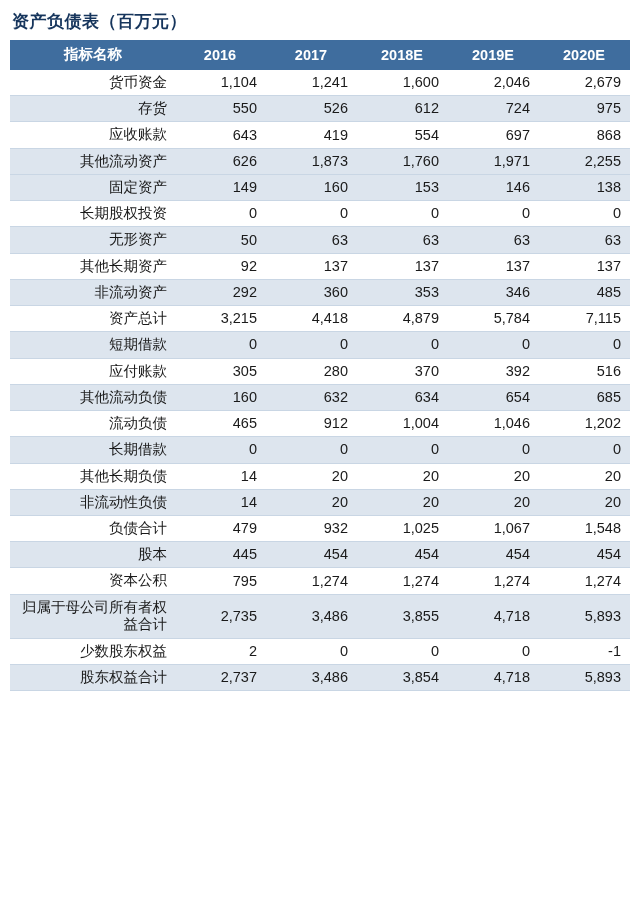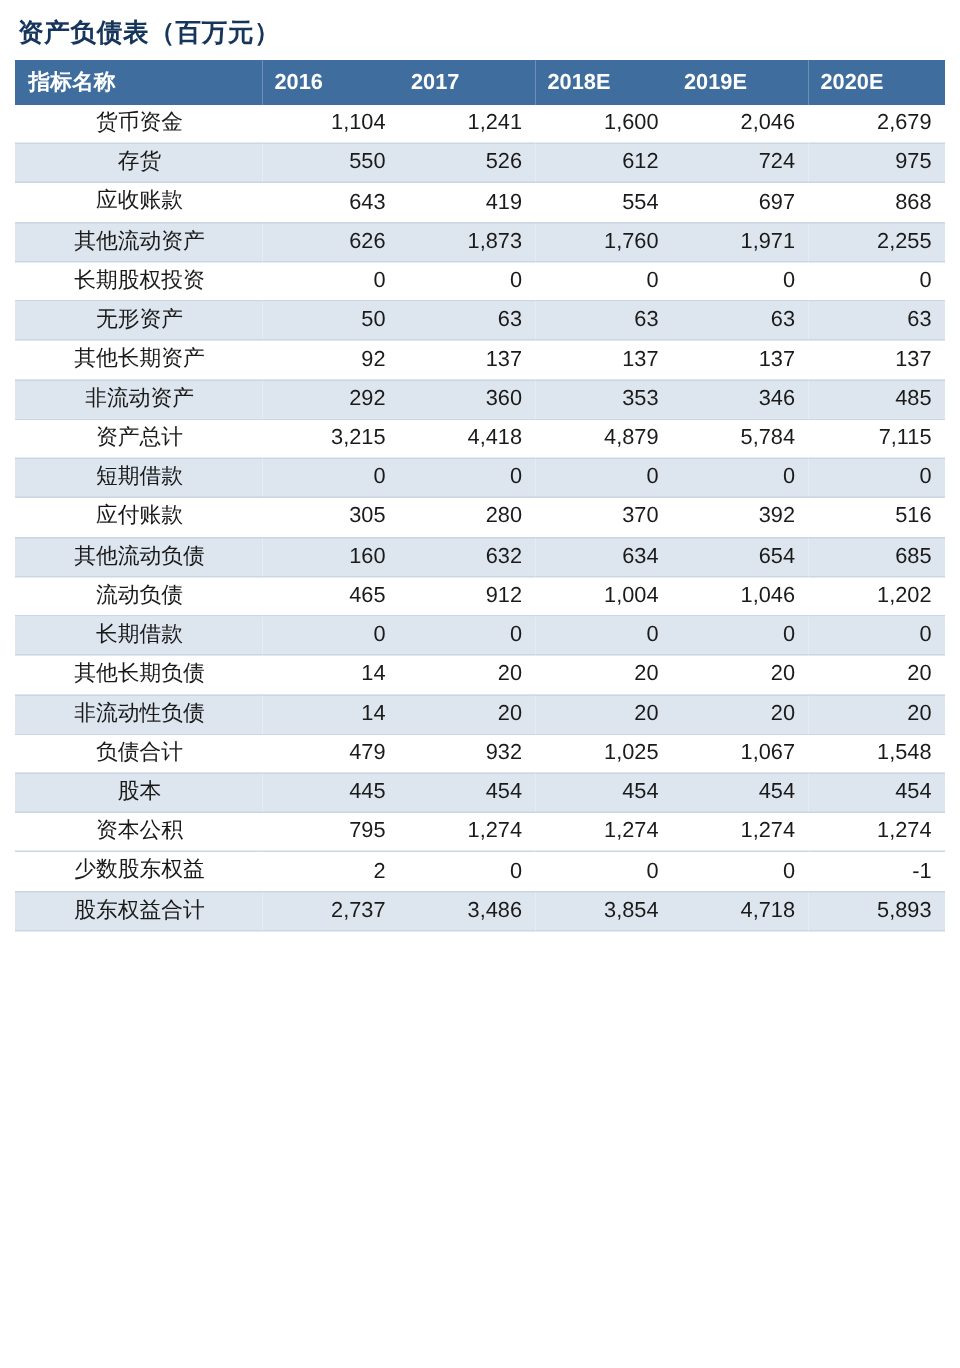--- a/index.html
+++ b/index.html
@@ -37,37 +37,37 @@
   table.fin thead th {
     background: #3f6d9e;
     color: #ffffff;
     font-size: 14.5px;
     font-weight: bold;
     padding: 5px 8px 6px 8px;
     height: 22px;
     box-sizing: border-box;
   }
   table.fin thead th.lbl {
-    text-align: left;
+    text-align: center;
     padding-left: 9px;
   }
   table.fin thead th.val {
-    text-align: left;
+    text-align: center;
     padding-right: 9px;
   }
   table.fin tbody td {
     font-size: 14.5px;
     padding: 4px 8px 5px 8px;
     height: 25px;
     box-sizing: border-box;
     color: #1a1a1a;
     border-bottom: 1px solid #c9d6e4;
   }
   table.fin tbody td.lbl {
-    text-align: center;
+    text-align: right;
     padding-left: 9px;
     line-height: 1.12;
   }
   table.fin tbody td.val {
     text-align: right;
     padding-right: 9px;
   }
   table.fin tbody tr.shaded td {
     background: #dde5ee;
   }
@@ -129,20 +129,28 @@
           <td class="val">868</td>
         </tr>
         <tr class="shaded">
           <td class="lbl">其他流动资产</td>
           <td class="val">626</td>
           <td class="val">1,873</td>
           <td class="val">1,760</td>
           <td class="val">1,971</td>
           <td class="val">2,255</td>
         </tr>
+        <tr class="shaded">
+          <td class="lbl">固定资产</td>
+          <td class="val">149</td>
+          <td class="val">160</td>
+          <td class="val">153</td>
+          <td class="val">146</td>
+          <td class="val">138</td>
+        </tr>
         <tr class="plain">
           <td class="lbl">长期股权投资</td>
           <td class="val">0</td>
           <td class="val">0</td>
           <td class="val">0</td>
           <td class="val">0</td>
           <td class="val">0</td>
         </tr>
         <tr class="shaded">
           <td class="lbl">无形资产</td>
@@ -249,20 +257,28 @@
           <td class="val">454</td>
         </tr>
         <tr class="plain">
           <td class="lbl">资本公积</td>
           <td class="val">795</td>
           <td class="val">1,274</td>
           <td class="val">1,274</td>
           <td class="val">1,274</td>
           <td class="val">1,274</td>
         </tr>
+        <tr class="shaded tall">
+          <td class="lbl">归属于母公司所有者权益合计</td>
+          <td class="val">2,735</td>
+          <td class="val">3,486</td>
+          <td class="val">3,855</td>
+          <td class="val">4,718</td>
+          <td class="val">5,893</td>
+        </tr>
         <tr class="plain">
           <td class="lbl">少数股东权益</td>
           <td class="val">2</td>
           <td class="val">0</td>
           <td class="val">0</td>
           <td class="val">0</td>
           <td class="val">-1</td>
         </tr>
         <tr class="shaded">
           <td class="lbl">股东权益合计</td>

